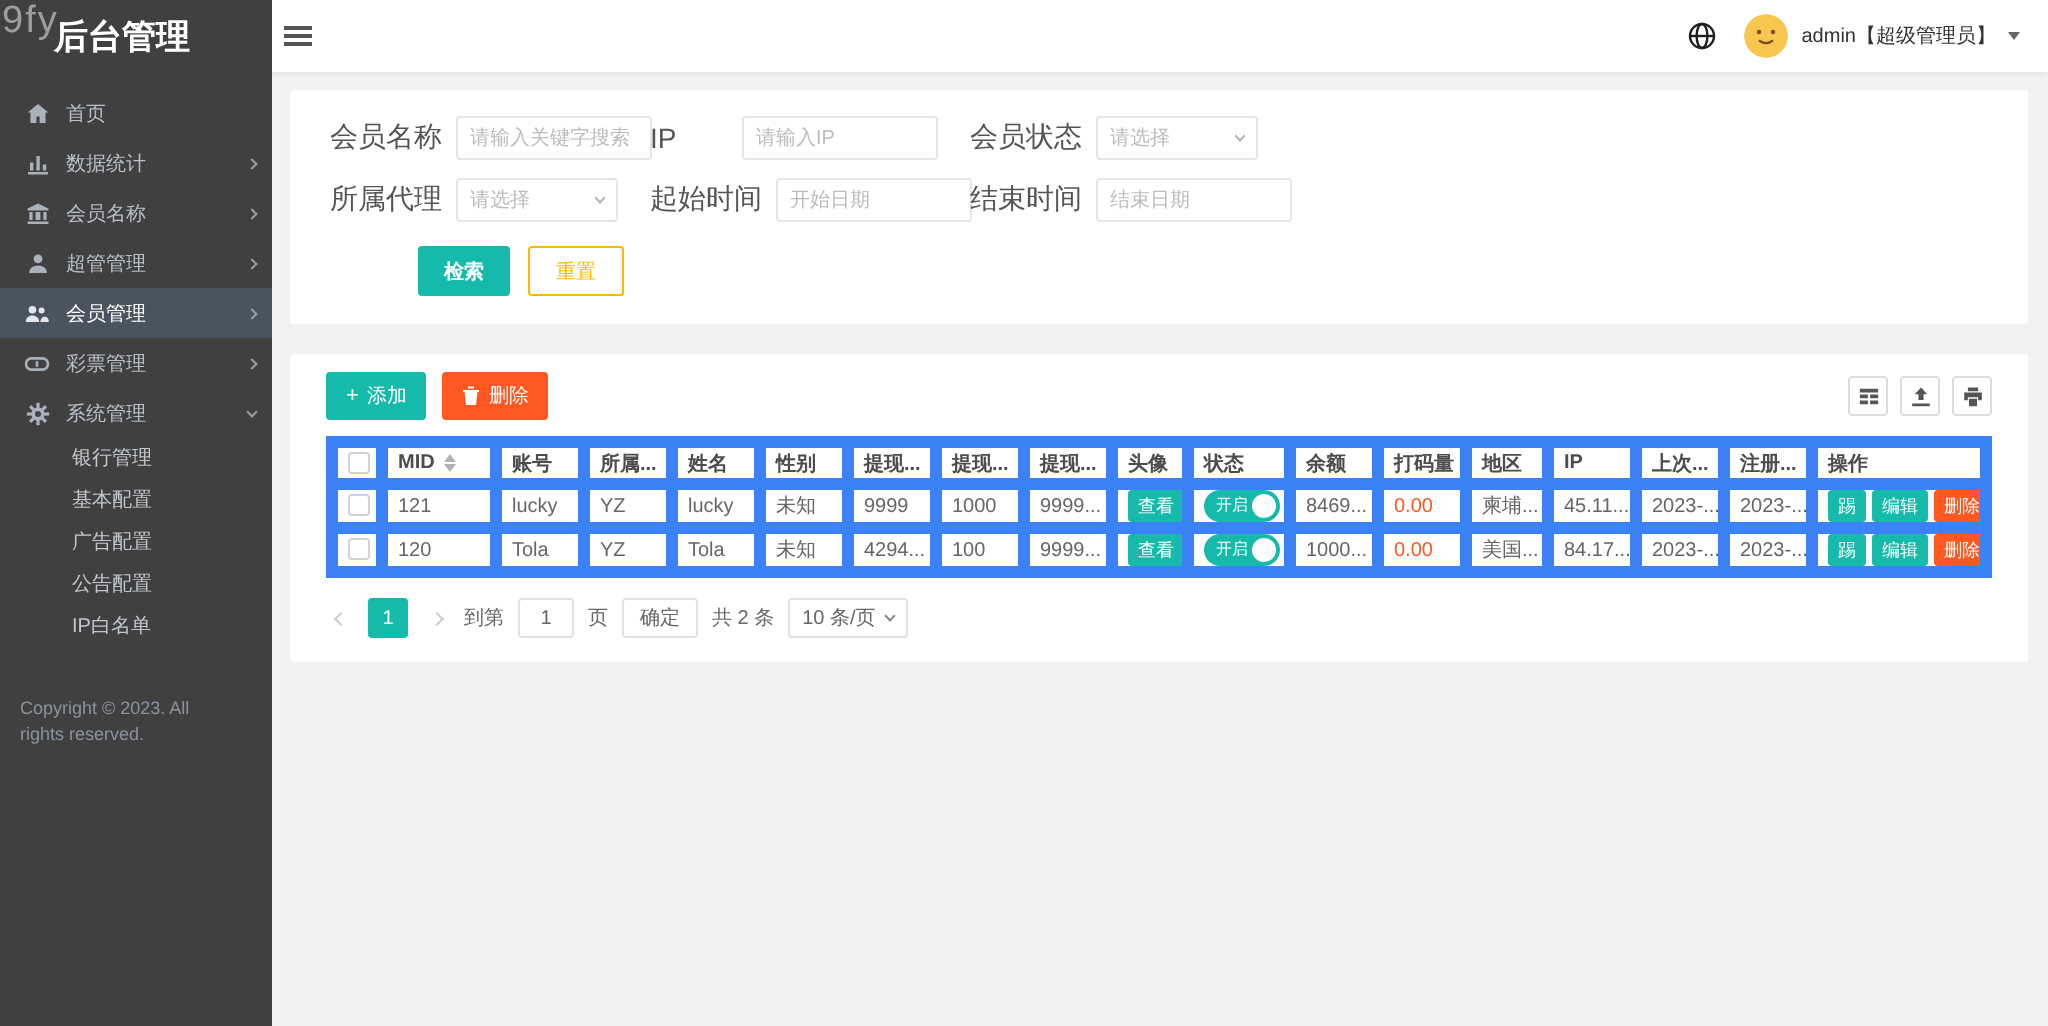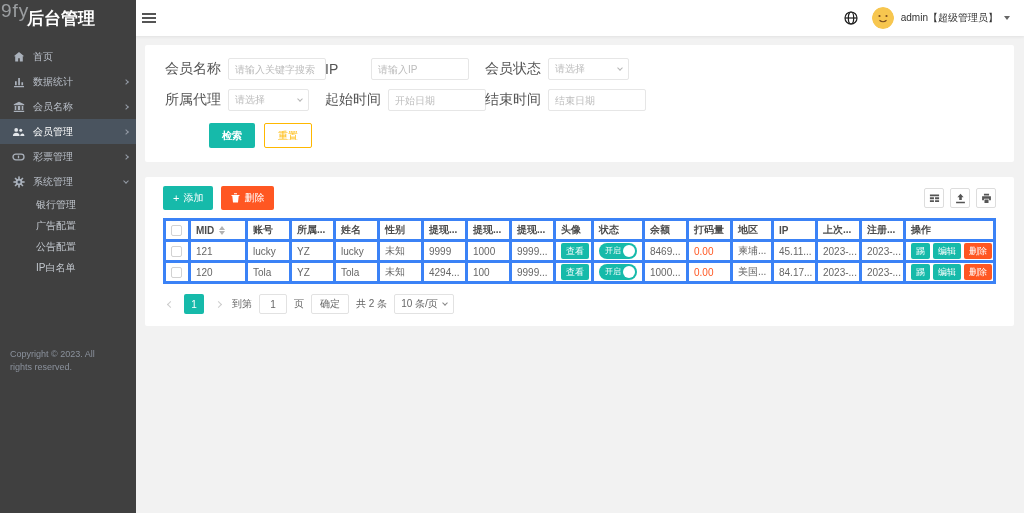--- a/index.html
+++ b/index.html
@@ -51,21 +51,21 @@
   .table-card { margin-top:15px; padding:9px 18px 12px; }
   .tbl-toolbar { display:flex; align-items:center; }
   .btn-add, .btn-del { height:24px; padding:0 10px; font-size:10px; border:none; border-radius:2px; color:#fff; cursor:pointer; display:flex; align-items:center; font-family:inherit; }
   .btn-add { background:#16baaa; }
   .btn-del { background:#ff5722; margin-left:8px; }
   .btn-add .pl { margin-right:4px; font-size:11px; }
   .btn-del svg { margin-right:4px; }
   .tool-icons { margin-left:auto; display:flex; gap:6px; }
   .icon-btn { width:20px; height:20px; border:1px solid #ddd; border-radius:2px; display:flex; align-items:center; justify-content:center; background:#fff; color:#555; cursor:pointer; }
   table { width:100%; border-collapse:collapse; table-layout:fixed; margin-top:8px; }
-  th, td { border:3px solid #3b82f6; height:21px; padding:0 5px; font-size:10px; color:#666; text-align:left; white-space:nowrap; overflow:hidden; }
+  th, td { border:6px solid #3b82f6; height:21px; padding:0 5px; font-size:10px; color:#666; text-align:left; white-space:nowrap; overflow:hidden; }
   th { color:#4d4d4d; font-weight:bold; }
   .cbx { width:11px; height:11px; border:1px solid #d2d2d2; border-radius:2px; background:#fff; display:inline-block; vertical-align:middle; cursor:pointer; }
   .sort { display:inline-flex; flex-direction:column; margin-left:5px; vertical-align:middle; cursor:pointer; }
   .tri-up { width:0; border-left:3px solid transparent; border-right:3px solid transparent; border-bottom:4px solid #b2b2b2; margin-bottom:1px; }
   .tri-down { width:0; border-left:3px solid transparent; border-right:3px solid transparent; border-top:4px solid #b2b2b2; }
   .mini-btn { display:inline-block; height:16px; line-height:16px; padding:0 5px; border-radius:2px; font-size:9px; color:#fff; border:none; cursor:pointer; font-family:inherit; }
   .teal { background:#16baaa; } .orange { background:#ff5722; }
   .ops .mini-btn { margin-right:3px; }
   .red-text { color:#ff5722; }
   .switch { width:38px; height:16px; border-radius:9px; background:#16baaa; position:relative; color:#fff; font-size:8px; line-height:16px; padding-left:6px; cursor:pointer; display:inline-block; vertical-align:middle; }
@@ -110,20 +110,30 @@
     <div class="nav-item">
       <span class="nicon">
         <svg width="12" height="12" viewBox="0 0 12 12" fill="currentColor">
             <path d="M6 .8 0.8 3.3v1h10.4v-1zM1.7 5h1.6v4H1.7zm3.1 0h2.4v4H4.8zm3.9 0h1.6v4H8.7zM0.8 9.7h10.4V11H0.8z"></path>
           </svg>
       </span>
       <span class="lbl">会员名称</span>
       <span class="chev"></span>
     </div>
 
+    <div class="nav-item">
+      <span class="nicon">
+        <svg width="12" height="12" viewBox="0 0 12 12" fill="currentColor">
+            <circle cx="6" cy="3.4" r="2.2"></circle>
+            <path d="M1.5 10.5c0-2.4 2-3.8 4.5-3.8s4.5 1.4 4.5 3.8z"></path>
+          </svg>
+      </span>
+      <span class="lbl">超管管理</span>
+      <span class="chev"></span>
+    </div>
 
     <div class="nav-item active">
       <span class="nicon">
         <svg width="13" height="12" viewBox="0 0 13 12" fill="currentColor">
             <circle cx="4.2" cy="3.9" r="1.9"></circle>
             <circle cx="8.8" cy="4.3" r="1.5"></circle>
             <path d="M0.9 10c0-2 1.5-3.2 3.3-3.2S7.6 8 7.6 10z"></path>
             <path d="M8.2 10c0-1.6 1-2.6 2.3-2.6 1 0 1.9.7 1.9 2.6z"></path>
           </svg>
       </span>
@@ -153,20 +163,21 @@
               <circle cx="6" cy="6" r="3.3"></circle>
             </g>
             <circle cx="6" cy="6" r="1.5" fill="#3b4450"></circle>
           </svg>
       </span>
       <span class="lbl">系统管理</span>
       <span class="chev down"></span>
     </div>
 
     <div class="sub-item">银行管理</div>
+    <div class="sub-item">基本配置</div>
     <div class="sub-item">广告配置</div>
     <div class="sub-item">公告配置</div>
     <div class="sub-item">IP白名单</div>
   </div>
   <div class="copyright">Copyright © 2023. All rights reserved.</div>
 </div>
 
 <div class="watermark">9fy</div>
 
 <div class="main">

